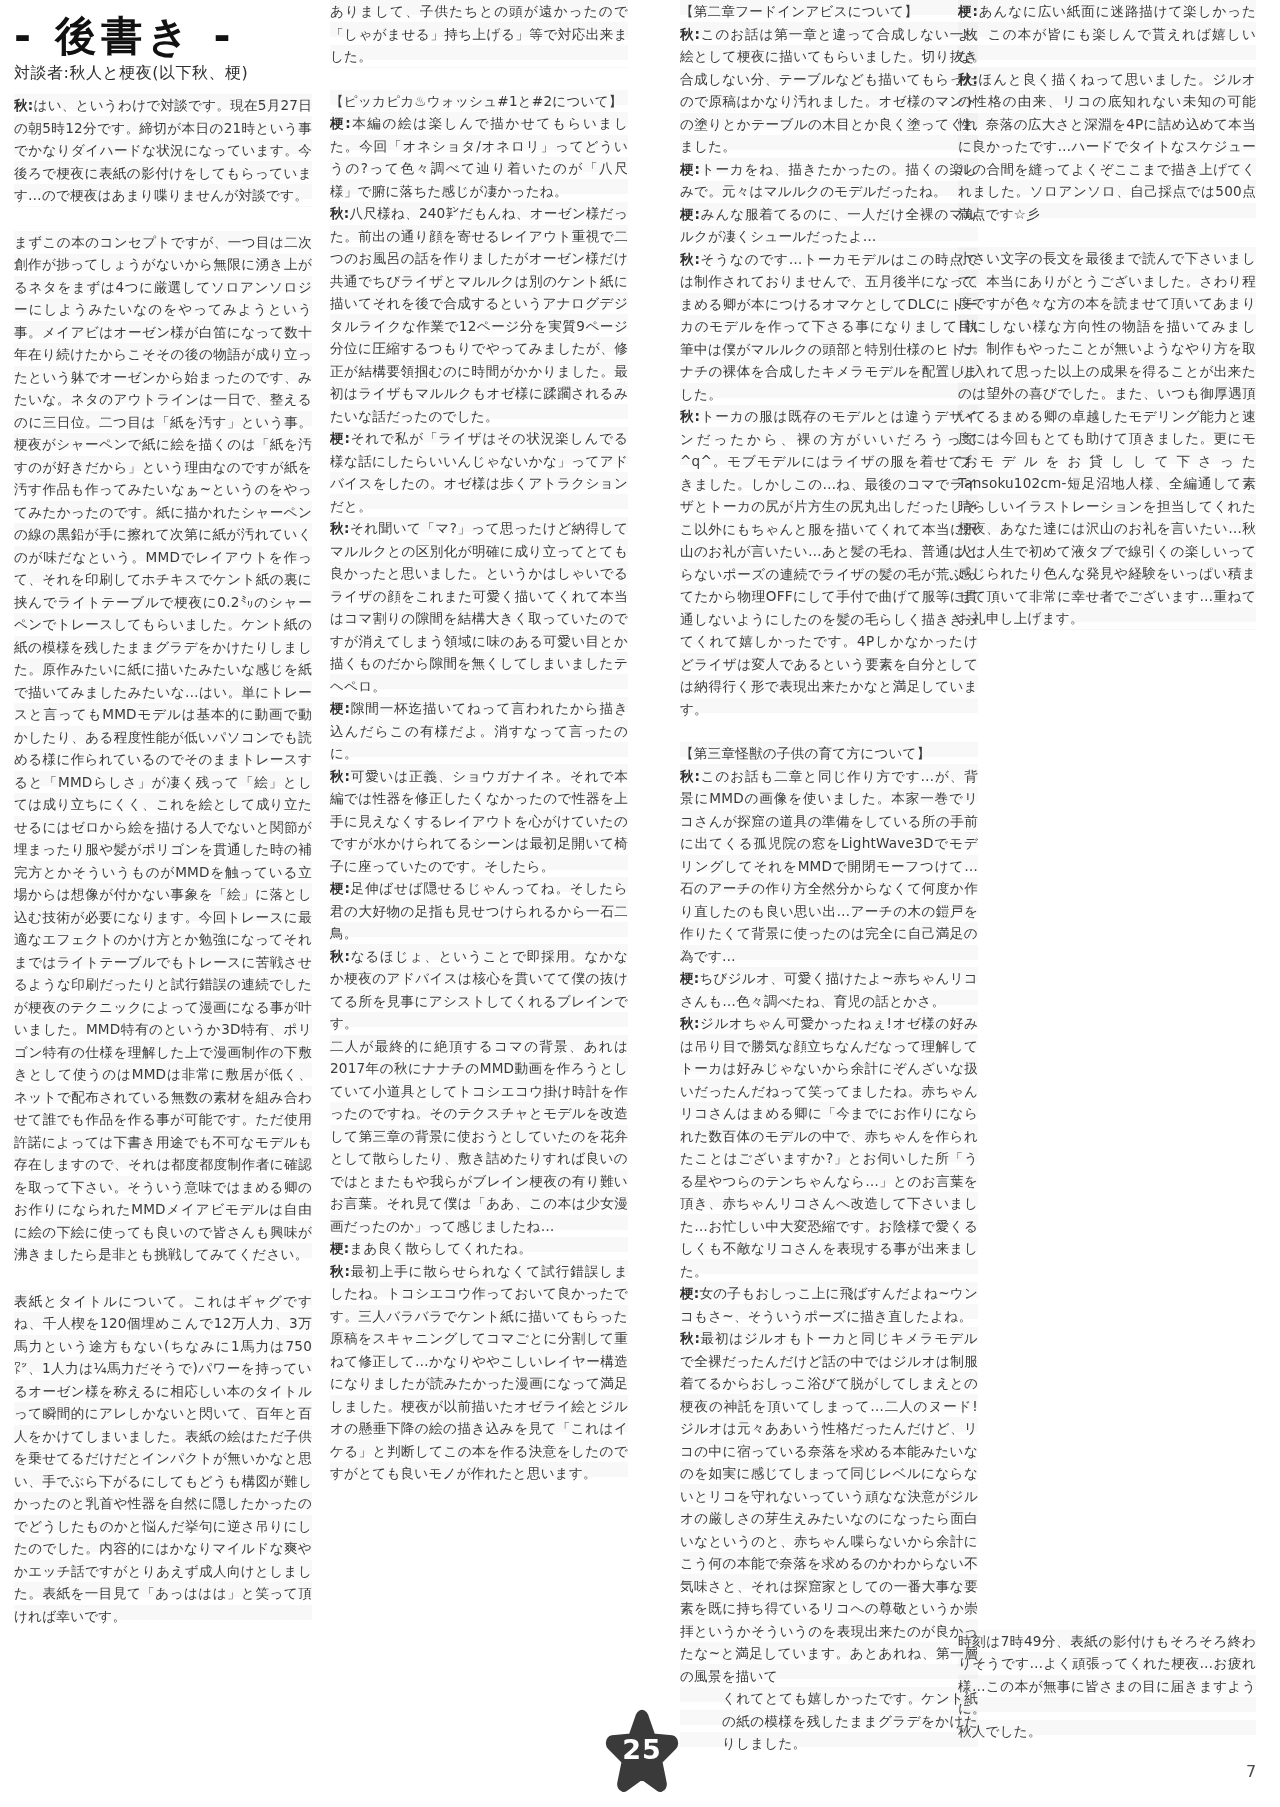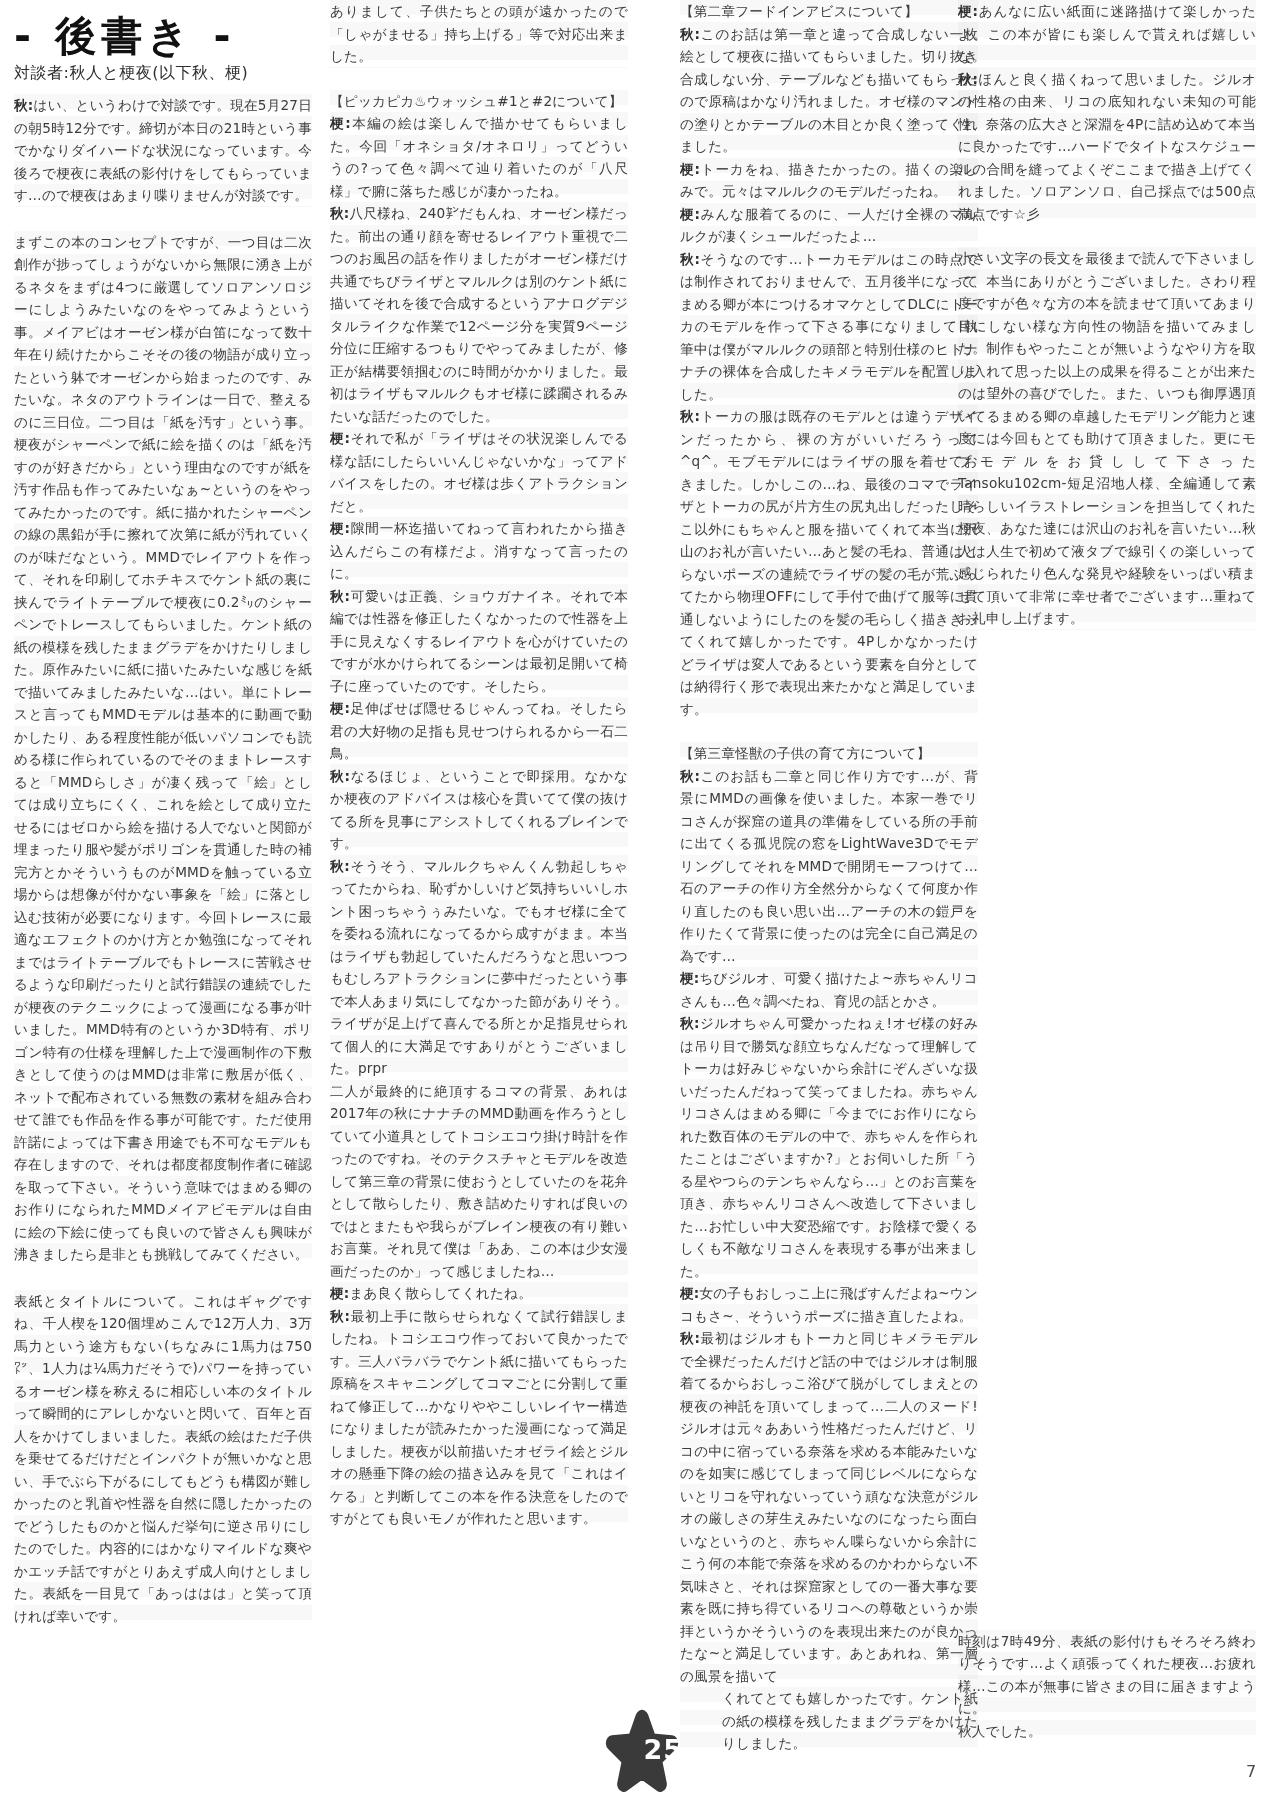--- a/index.html
+++ b/index.html
@@ -42,21 +42,21 @@
   .col p b{font-weight:bold;color:#2f2f2f;}
   .col p.sec-header{text-align:left;}
   .col p.star-indent{padding-left:42px;}
   .flow-gap{width:100%;}
   #page-star{
     position:absolute;left:601px;top:1704px;width:82px;height:97px;
   }
   #page-star svg{display:block;width:100%;height:100%;}
   #star-number{
     position:absolute;left:0;top:30px;width:100%;
-    text-align:right;color:#ffffff;
+    text-align:center;color:#ffffff;
     font-size:27px;font-weight:bold;letter-spacing:1px;
   }
   #corner-page-number{
     position:absolute;left:1246px;top:1762px;
     font-size:16px;color:#4a4a4a;
   }
 </style>
 </head>
 <body>
 
@@ -74,25 +74,25 @@
       </div>
   </div>
 
   <div class="col" id="col1">
     <div class="col-flow">
         <p>ありまして、子供たちとの頭が遠かったので「しゃがませる」持ち上げる」等で対応出来ました。</p>
         <p class="sec-header" style="margin-top: 22px;">【ピッカピカ♨ウォッシュ#1と#2について】</p>
         <p><b>梗:</b>本編の絵は楽しんで描かせてもらいました。今回「オネショタ/オネロリ」ってどういうの?って色々調べて辿り着いたのが「八尺様」で腑に落ちた感じが凄かったね。</p>
         <p><b>秋:</b>八尺様ね、240㌢だもんね、オーゼン様だった。前出の通り顔を寄せるレイアウト重視で二つのお風呂の話を作りましたがオーゼン様だけ共通でちびライザとマルルクは別のケント紙に描いてそれを後で合成するというアナログデジタルライクな作業で12ページ分を実質9ページ分位に圧縮するつもりでやってみましたが、修正が結構要領掴むのに時間がかかりました。最初はライザもマルルクもオゼ様に蹂躙されるみたいな話だったのでした。</p>
         <p><b>梗:</b>それで私が「ライザはその状況楽しんでる様な話にしたらいいんじゃないかな」ってアドバイスをしたの。オゼ様は歩くアトラクションだと。</p>
+        <p><b>秋:</b>それ聞いて「マ?」って思ったけど納得してマルルクとの区別化が明確に成り立ってとても良かったと思いました。というかはしゃいでるライザの顔をこれまた可愛く描いてくれて本当はコマ割りの隙間を結構大きく取っていたのですが消えてしまう領域に味のある可愛い目とか描くものだから隙間を無くしてしまいましたテヘペロ。</p>
         <p><b>梗:</b>隙間一杯迄描いてねって言われたから描き込んだらこの有様だよ。消すなって言ったのに。</p>
         <p><b>秋:</b>可愛いは正義、ショウガナイネ。それで本編では性器を修正したくなかったので性器を上手に見えなくするレイアウトを心がけていたのですが水かけられてるシーンは最初足開いて椅子に座っていたのです。そしたら。</p>
         <p><b>梗:</b>足伸ばせば隠せるじゃんってね。そしたら君の大好物の足指も見せつけられるから一石二鳥。</p>
         <p><b>秋:</b>なるほじょ、ということで即採用。なかなか梗夜のアドバイスは核心を貫いてて僕の抜けてる所を見事にアシストしてくれるブレインです。</p>
-        <p><b>秋:</b>そうそう、マルルクちゃんくん勃起しちゃってたからね、恥ずかしいけど気持ちいいしホント困っちゃうぅみたいな。でもオゼ様に全てを委ねる流れになってるから成すがまま。本当はライザも勃起していたんだろうなと思いつつもむしろアトラクションに夢中だったという事で本人あまり気にしてなかった節がありそう。ライザが足上げて喜んでる所とか足指見せられて個人的に大満足ですありがとうございました。prpr</p>
         <p>二人が最終的に絶頂するコマの背景、あれは2017年の秋にナナチのMMD動画を作ろうとしていて小道具としてトコシエコウ掛け時計を作ったのですね。そのテクスチャとモデルを改造して第三章の背景に使おうとしていたのを花弁として散らしたり、敷き詰めたりすれば良いのではとまたもや我らがブレイン梗夜の有り難いお言葉。それ見て僕は「ああ、この本は少女漫画だったのか」って感じましたね…</p>
         <p><b>梗:</b>まあ良く散らしてくれたね。</p>
         <p><b>秋:</b>最初上手に散らせられなくて試行錯誤しましたね。トコシエコウ作っておいて良かったです。三人バラバラでケント紙に描いてもらった原稿をスキャニングしてコマごとに分割して重ねて修正して…かなりややこしいレイヤー構造になりましたが読みたかった漫画になって満足しました。梗夜が以前描いたオゼライ絵とジルオの懸垂下降の絵の描き込みを見て「これはイケる」と判断してこの本を作る決意をしたのですがとても良いモノが作れたと思います。</p>
       </div>
   </div>
 
   <div class="col" id="col2">
     <div class="col-flow">
         <p class="sec-header">【第二章フードインアビスについて】</p>
         <p><b>秋:</b>このお話は第一章と違って合成しない一枚絵として梗夜に描いてもらいました。切り抜き合成しない分、テーブルなども描いてもらったので原稿はかなり汚れました。オゼ様のマントの塗りとかテーブルの木目とか良く塗ってくれました。</p>

